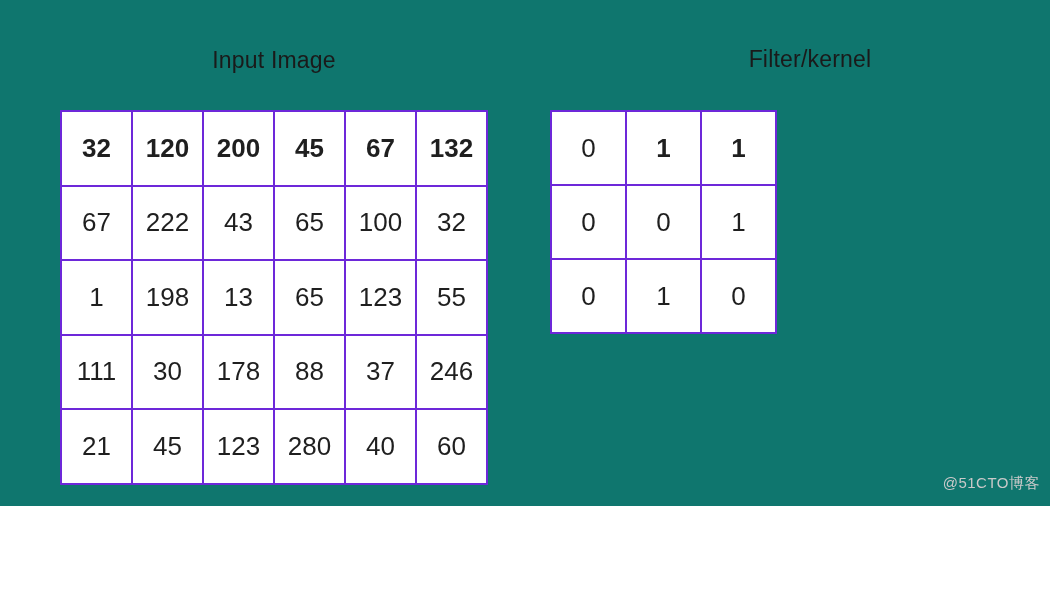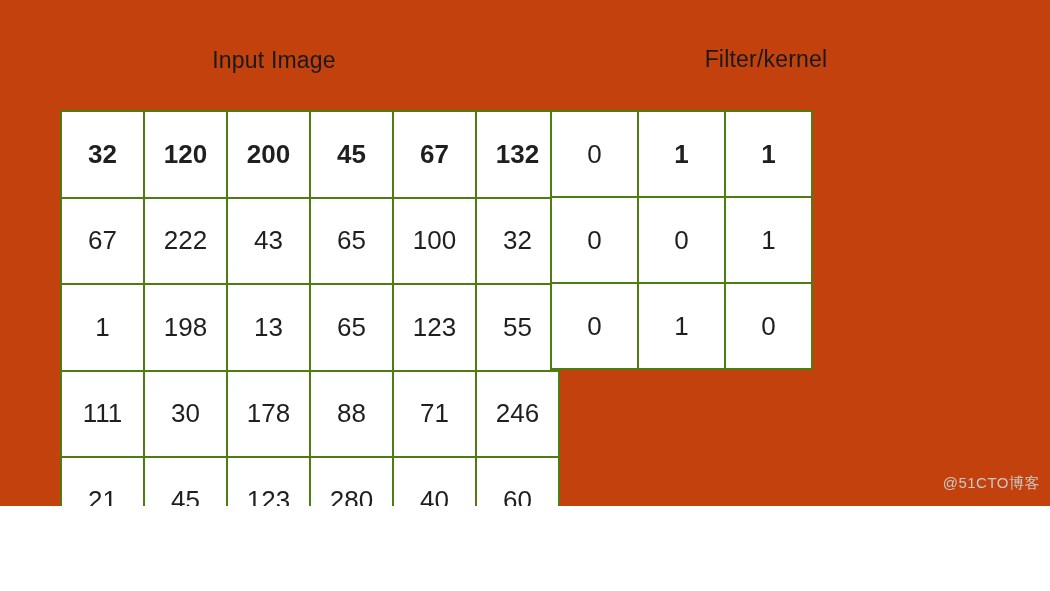--- a/index.html
+++ b/index.html
@@ -5,52 +5,52 @@
   html, body {
     margin: 0;
     padding: 0;
     background: #ffffff;
     font-family: "Liberation Sans", sans-serif;
   }
   .canvas {
     position: relative;
     width: 1050px;
     height: 506px;
-    background: #c2410c;
+    background: #0f766e;
     overflow: hidden;
   }
   .panel-title {
     position: absolute;
     font-size: 23px;
     color: #1a1a1a;
     text-align: center;
     letter-spacing: 0.2px;
   }
   .input-title {
     left: 60px;
     top: 47px;
     width: 428px;
   }
   .kernel-title {
-    left: 636px;
+    left: 680px;
     top: 46px;
     width: 260px;
   }
   table.grid {
     position: absolute;
     border-collapse: collapse;
     background: #ffffff;
   }
   table.grid td {
-    border: 2px solid #4d7c0f;
+    border: 2px solid #6d28d9;
     text-align: center;
     vertical-align: middle;
     font-size: 26px;
     color: #1f1f1f;
-    padding: 6px;
+    padding: 0;
   }
   table.input-grid {
     left: 60px;
     top: 110px;
   }
   table.input-grid td {
     width: 69px;
     height: 72.5px;
   }
   table.kernel-grid {
@@ -106,21 +106,21 @@
           <td>13</td>
           <td>65</td>
           <td>123</td>
           <td>55</td>
         </tr>
         <tr>
           <td>111</td>
           <td>30</td>
           <td>178</td>
           <td>88</td>
-          <td>71</td>
+          <td>37</td>
           <td>246</td>
         </tr>
         <tr>
           <td>21</td>
           <td>45</td>
           <td>123</td>
           <td>280</td>
           <td>40</td>
           <td>60</td>
         </tr>

